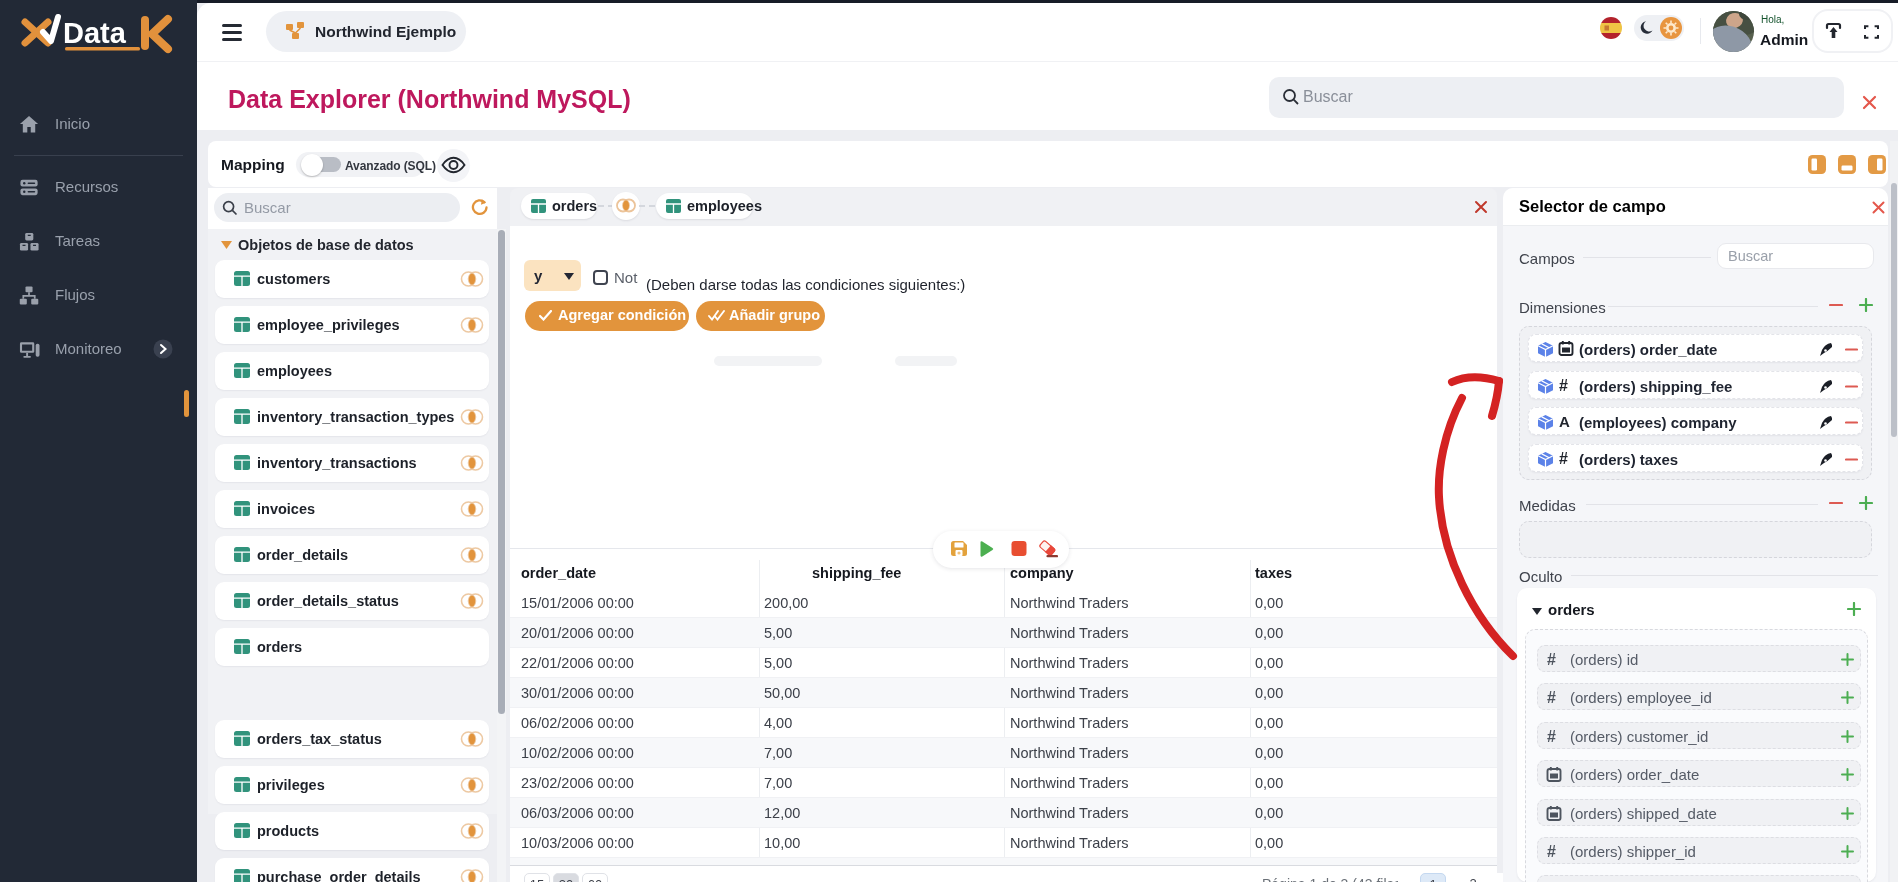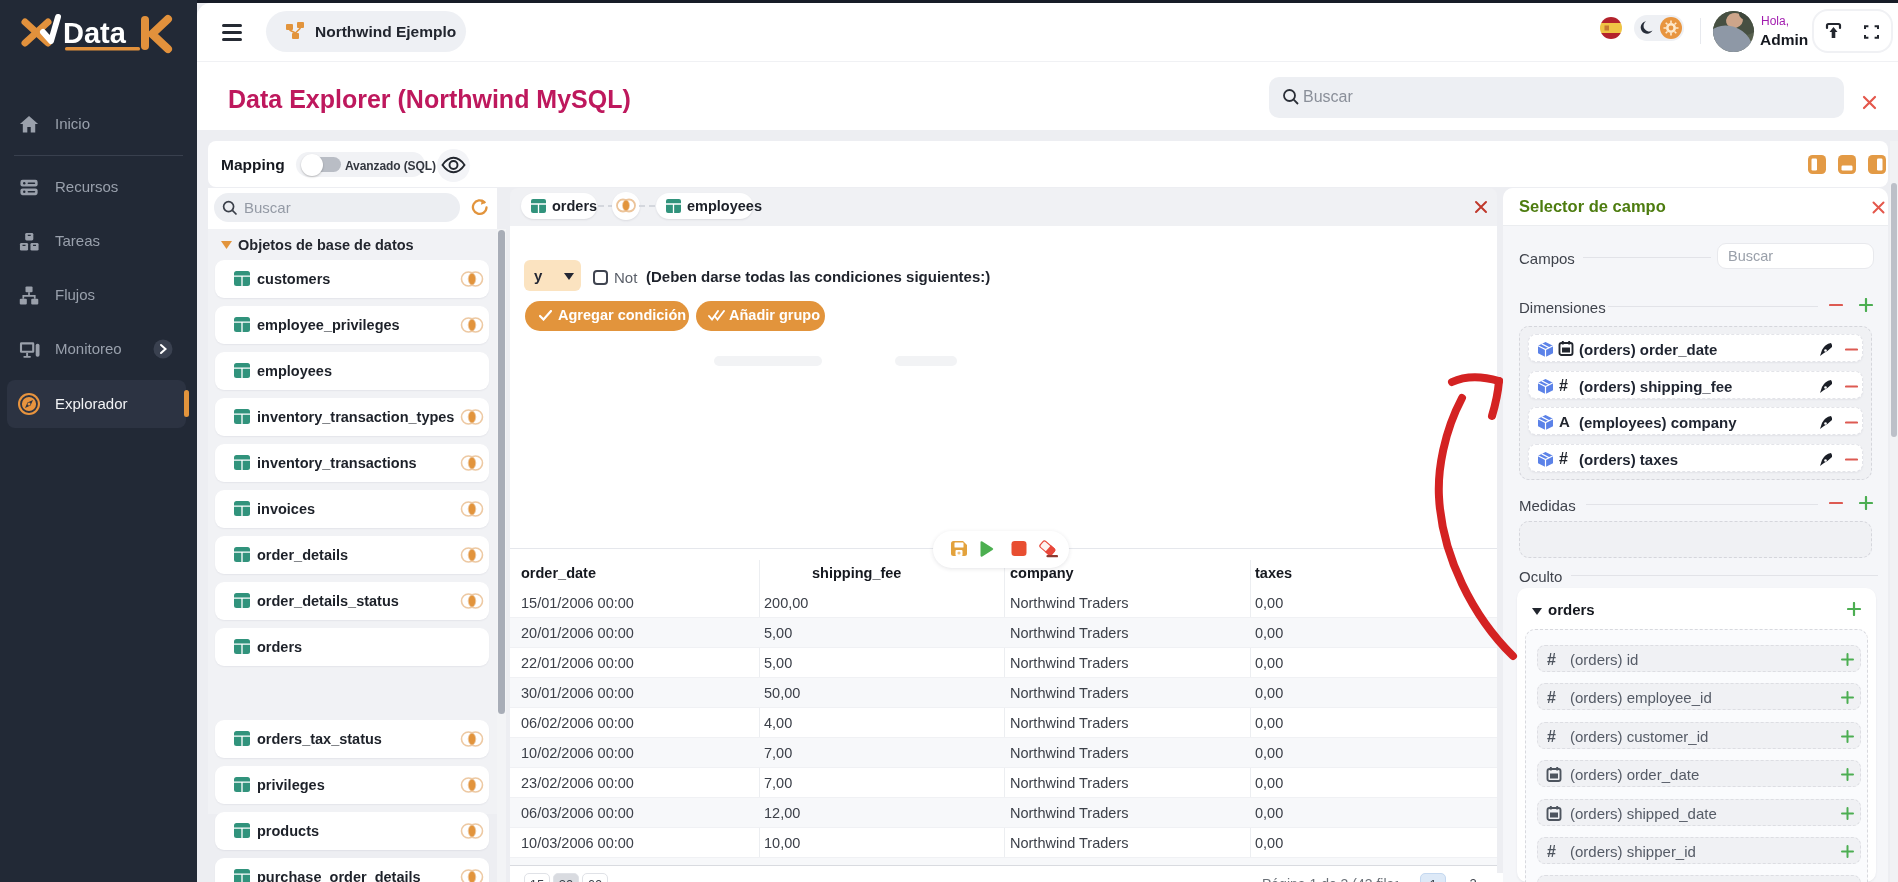--- a/index.html
+++ b/index.html
@@ -53,39 +53,39 @@
   .tabpill { position:absolute; top:5px; height:26px; background:#ffffff; border-radius:13px; box-shadow:0 1px 2px rgba(40,40,60,.10); }
   .tabpill .ptxt { position:absolute; left:31px; top:5px; font-size:14.5px; font-weight:bold; color:#1d2129; }
   .tabpill svg { position:absolute; left:10px; top:6px; }
   #joincirc { position:absolute; left:102px; top:4px; width:28px; height:28px; background:#ffffff; border-radius:50%; box-shadow:0 1px 2px rgba(40,40,60,.10); }
   .conn { position:absolute; top:17px; width:16px; border-top:2px dashed #d4d7dd; }
   #condarea { left:510px; top:226px; width:987px; height:323px; background:#ffffff; }
   #ysel { position:absolute; left:14px; top:34px; width:57px; height:31px; background:#fbe3c0; border-radius:6px; }
   #ysel .yt { position:absolute; left:10px; top:7px; font-size:15px; font-weight:bold; color:#232733; }
   #notbox { position:absolute; left:83px; top:44px; width:15px; height:15px; border:2px solid #3f4450; border-radius:4px; background:#fff; }
   #notlbl { position:absolute; left:104px; top:43px; font-size:15px; color:#5a5f69; }
-  #condtxt { position:absolute; left:136px; top:42px; font-size:15px; font-weight:bold; color:#1e222b; }
+  #condtxt { position:absolute; left:136px; top:50px; font-size:15px; font-weight:normal; color:#1e222b; }
   .obtn { position:absolute; top:75px; height:30px; background:#e2943c; border-radius:15px; color:#ffffff; font-size:14.5px; font-weight:bold; }
   .obtn span { position:absolute; top:6px; white-space:nowrap; }
   #toolbar { left:933px; top:531px; width:136px; height:37px; background:#ffffff; border-radius:19px; box-shadow:0 1px 4px rgba(40,40,60,.12); z-index:3; }
   #midline { left:510px; top:548px; width:987px; height:1px; background:#e5e7ec; }
   #dtable { left:510px; top:549px; width:987px; height:317px; background:#ffffff; }
   .th { position:absolute; top:16px; font-size:14.5px; font-weight:bold; color:#15181f; }
   .vline { position:absolute; top:11px; width:1px; height:306px; background:#eceef1; }
   .drow { position:absolute; left:0; width:987px; height:30px; border-bottom:1px solid #f0f1f4; }
   .drow.alt { background:#f7f8fa; }
   .drow div { position:absolute; top:7px; font-size:14.5px; color:#3c4049; }
   #pagrow { left:510px; top:866px; width:987px; height:16px; background:#ffffff; }
   .pgbtn { position:absolute; top:7px; width:26px; height:20px; border:1px solid #e0e2e7; border-radius:5px; background:#fff; font-size:13px; color:#3c4049; text-align:center; padding-top:3px; }
   #pginfo { position:absolute; left:752px; top:10px; font-size:14px; color:#6a7077; }
 
   
   #rpanel { left:1503px; top:188px; width:385px; height:694px; background:#f5f6f9; border-radius:10px 10px 0 0; }
   #rphdr { position:absolute; left:0; top:0; width:385px; height:38px; background:#ffffff; border-radius:10px 10px 0 0; border-bottom:1px solid #ebedf0; }
-  #rphdr .t { position:absolute; left:16px; top:9px; font-size:16.5px; font-weight:bold; color:#4d7c0f; }
+  #rphdr .t { position:absolute; left:16px; top:9px; font-size:16.5px; font-weight:bold; color:#000000; }
   .seclbl { position:absolute; left:16px; font-size:15px; color:#3f434c; }
   .secline { position:absolute; height:1px; background:#e2e3e8; }
   #rbuscar { position:absolute; left:214px; top:55px; width:157px; height:26px; background:#ffffff; border:1px solid #e8e9ed; border-radius:9px; }
   #rbuscar span { position:absolute; left:10px; top:4px; font-size:14.5px; color:#9aa0aa; }
   .dashbox { position:absolute; left:16px; width:353px; background:#f0f1f4; border:1.5px dashed #d5d6dc; border-radius:10px; }
   .fchip { position:absolute; left:8px; width:335px; height:28px; background:#ffffff; border:1px dashed #e3e4e9; border-radius:8px; box-shadow:0 1px 2px rgba(40,40,60,.06); }
   .fchip .ftxt { position:absolute; left:74px; top:6px; font-size:15px; font-weight:bold; color:#1f2430; }
   .hchip { position:absolute; left:11px; width:324px; height:27px; background:#f0f1f4; border:1px dashed #dddee3; border-radius:8px; }
   .hchip .htxt { position:absolute; left:32px; top:5px; font-size:15px; color:#555b66; }
   #ocard { position:absolute; left:14px; top:400px; width:359px; height:294px; background:#ffffff; border-radius:10px; box-shadow:0 1px 2px rgba(40,40,60,.08); }
@@ -158,29 +158,20 @@
         <rect x="17.5" y="4.5" width="4" height="13.5" rx="1.8" fill="#9aa0ab"></rect>
       </svg>
       <div class="mtxt">Monitoreo</div>
     </div>
     <div class="mitem" style="top:329px;">
       <svg style="position:absolute;left:153px;top:10px;" width="20" height="20" viewBox="0 0 20 20">
         <circle cx="10" cy="10" r="9.5" fill="#3a4150"></circle>
         <path d="M8 6 L12.5 10 L8 14" fill="none" stroke="#fff" stroke-width="2" stroke-linecap="round"></path>
       </svg>
     </div>
-    <div id="expl-row">
-      <svg style="position:absolute;left:10px;top:12px;" width="24" height="24" viewBox="0 0 24 24">
-        <circle cx="12" cy="12" r="11" fill="#e8943e"></circle>
-        <circle cx="12" cy="12" r="8" fill="none" stroke="#2c3342" stroke-width="1.8"></circle>
-        <path d="M8 16 L10.5 10.5 L16 8 L13.5 13.5 Z" fill="#2c3342"></path>
-        <circle cx="12" cy="12" r="1.5" fill="#e8943e"></circle>
-      </svg>
-      <div style="position:absolute;left:48px;top:15px;font-size:15px;color:#f2f3f5;">Explorador</div>
-    </div>
     <div id="expl-bar"></div>
   </div>
 <div class="abs" id="topbar"></div>
 <div class="abs" id="hamburger" style="left:222px;top:24px;width:20px;height:18px;">
   <div style="top:0;"></div>
     <div style="top:7px;"></div>
     <div style="top:14px;"></div>
 </div>
 <div class="abs" id="nwpill">
   <svg style="position:absolute;left:19px;top:11px;" width="20" height="19" viewBox="0 0 20 19">
@@ -229,21 +220,21 @@
     <path d="M8 0.5 V3 M8 13 V15.5 M0.5 8 H3 M13 8 H15.5 M2.7 2.7 L4.5 4.5 M11.5 11.5 L13.3 13.3 M13.3 2.7 L11.5 4.5 M4.5 11.5 L2.7 13.3"></path>
   </g>
 </svg>
 <div class="abs" style="left:1700px;top:18px;width:1px;height:26px;background:#e7e9ee;"></div>
 <div class="abs" style="left:1713px;top:11px;width:41px;height:41px;border-radius:50%;overflow:hidden;background:#57604e;">
   <div style="position:absolute;left:-4px;top:-5px;width:50px;height:30px;background:#475042;border-radius:40%;"></div>
   <div style="position:absolute;left:13px;top:2px;width:17px;height:15px;background:#cda58a;border-radius:50%;transform:rotate(-15deg);"></div>
   <div style="position:absolute;left:26px;top:-3px;width:16px;height:12px;background:#3e463b;border-radius:50%;"></div>
   <div style="position:absolute;left:-7px;top:15px;width:46px;height:36px;background:#8e98a6;border-radius:48% 60% 0 0;transform:rotate(8deg);"></div>
 </div>
-<div class="abs" style="left:1761px;top:14px;font-size:12px;color:#a21caf;">Hola,</div>
+<div class="abs" style="left:1761px;top:14px;font-size:10px;color:#14532d;">Hola,</div>
 <div class="abs" style="left:1760px;top:31px;font-size:15.5px;font-weight:bold;color:#15181f;">Admin</div>
 <div class="abs" style="left:1812px;top:9px;width:81px;height:44px;border:2px solid #f0f1f4;border-radius:16px;background:#fff;"></div>
 <svg class="abs" style="left:1824px;top:22px;" width="19" height="18" viewBox="0 0 19 18">
   <path d="M3 6 V3.5 Q3 2 4.5 2 H14.5 Q16 2 16 3.5 V6" fill="none" stroke="#22262e" stroke-width="2.2" stroke-linecap="round"></path>
   <path d="M9.5 5 L13.5 10 H11.3 V16 H7.7 V10 H5.5 Z" fill="#22262e"></path>
 </svg>
 <svg class="abs" style="left:1864px;top:25px;" width="15" height="14" viewBox="0 0 15 14">
   <g fill="none" stroke="#22262e" stroke-width="2">
     <path d="M1 4 V1.2 H4.4"></path>
       <path d="M10.6 1.2 H14 V4"></path>

